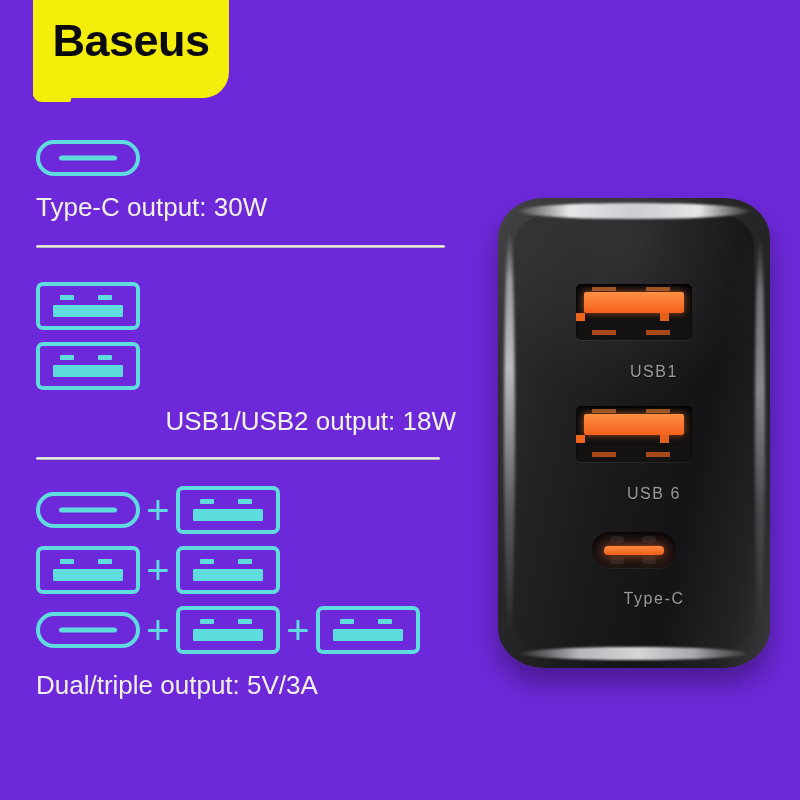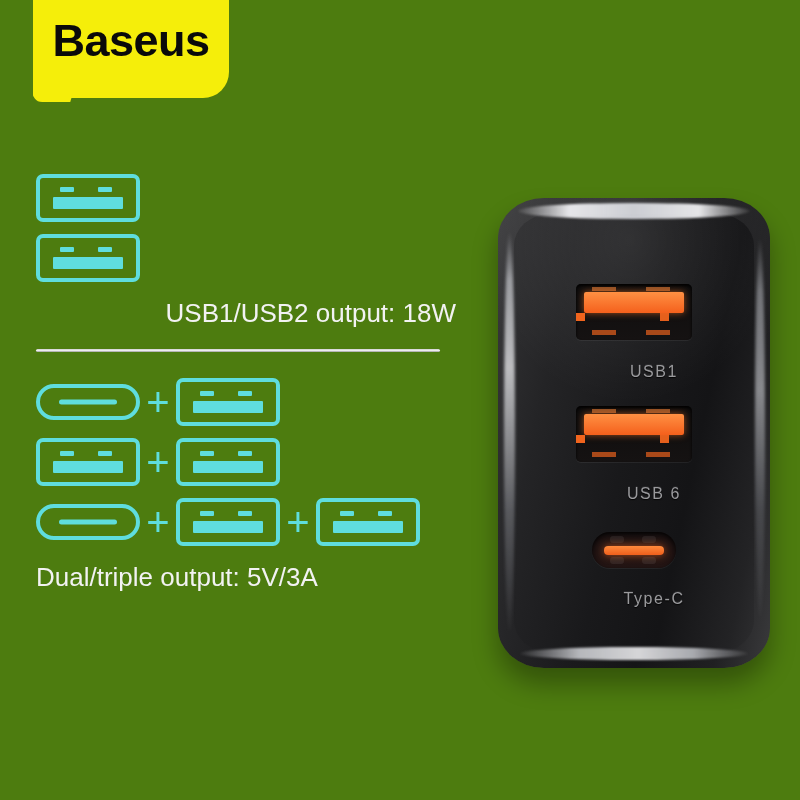--- a/index.html
+++ b/index.html
@@ -8,21 +8,21 @@
     padding: 0;
     background: #808080;
   }
   body {
     font-family: "Liberation Sans", sans-serif;
   }
   #stage {
     position: relative;
     width: 800px;
     height: 800px;
-    background: #4d7c0f;
+    background: #6d28d9;
     overflow: hidden;
   }
 
   
   #brand-badge {
     position: absolute;
     left: 33px;
     top: -6px;
     width: 196px;
     height: 104px;
@@ -318,20 +318,29 @@
 <body>
 
 <div id="stage">
 
   <div id="brand-badge">
     <div id="brand-wordmark">Baseus</div>
   </div>
 
   <div id="features">
 
+    <div class="feature-block">
+      <div class="icon-stack">
+        <div class="icon-row">
+          <div class="glyph-typec"></div>
+        </div>
+      </div>
+      <div class="feature-caption" style="margin-top:14px;">Type-C output: 30W</div>
+      <div class="divider" style="margin-top:21px; width:409px;"></div>
+    </div>
 
     <div class="feature-block" style="margin-top:34px;">
       <div class="icon-stack">
         <div class="icon-row">
           <div class="glyph-usb">
             <span class="tab left"></span>
             <span class="tab right"></span>
             <span class="bar"></span>
           </div>
         </div>

